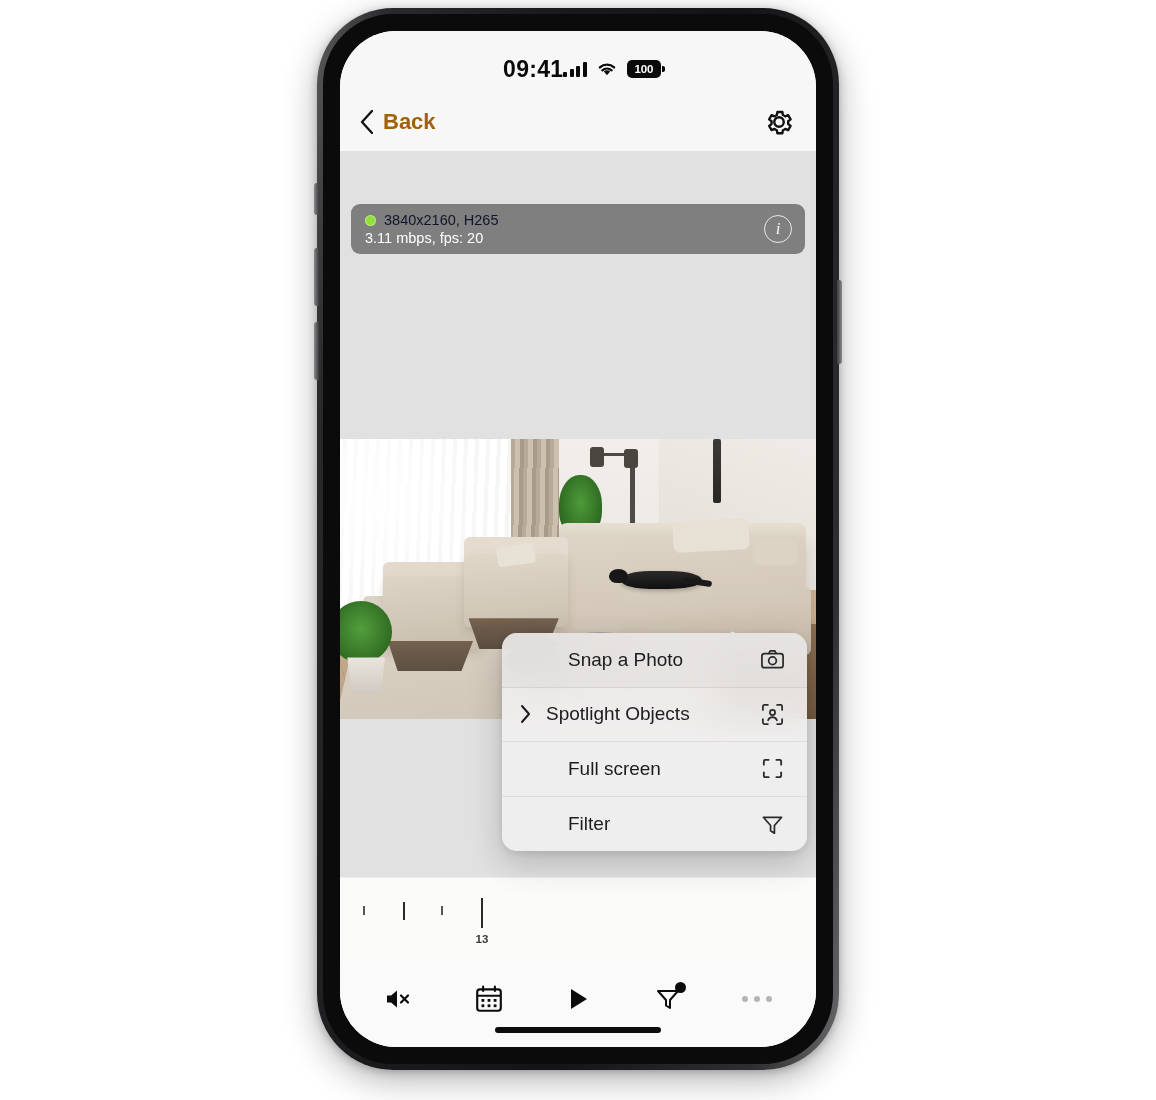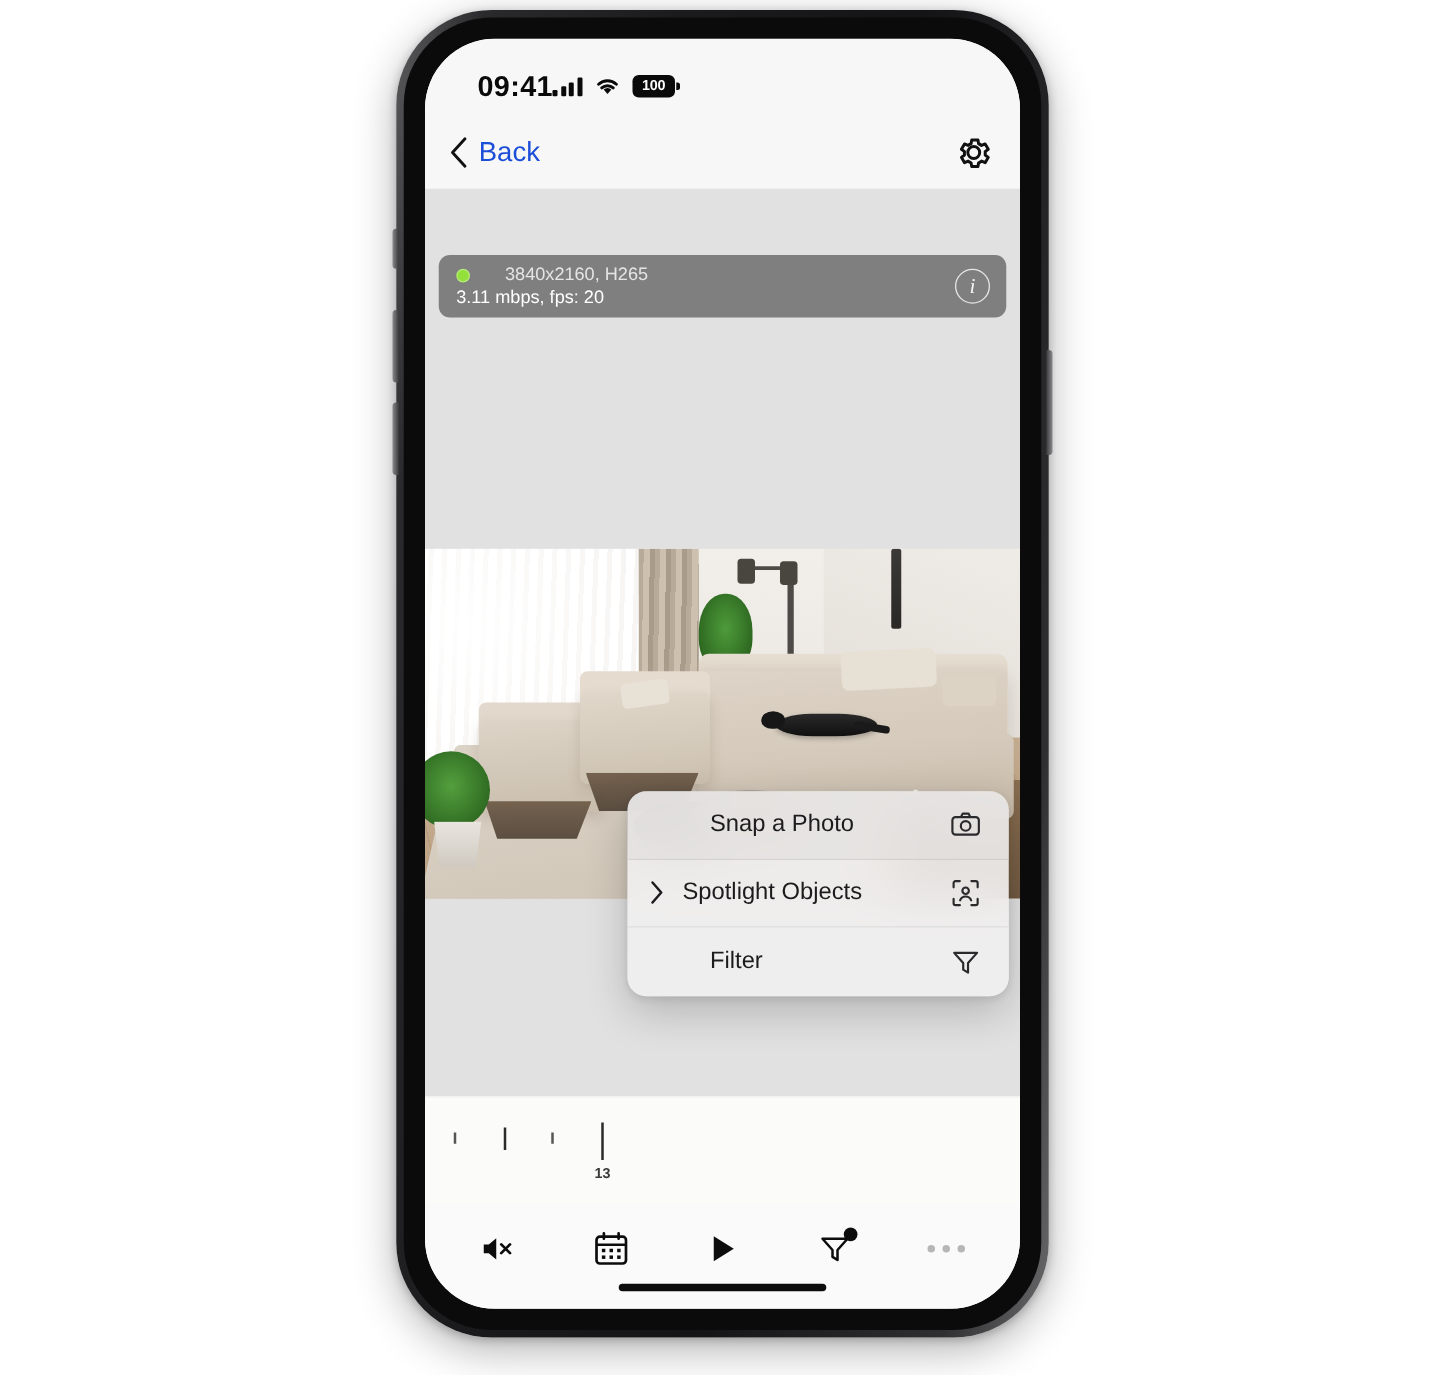--- a/index.html
+++ b/index.html
@@ -45,21 +45,21 @@
                 background: linear-gradient(270deg,#3a3a3c,#8a8a8c); }
   .btn-voldn  { left: 314px; top: 322px; width: 5px; height: 58px; border-radius: 3px 0 0 3px;
                 background: linear-gradient(270deg,#3a3a3c,#8a8a8c); }
   .btn-power  { left: 837px; top: 280px; width: 5px; height: 84px; border-radius: 0 3px 3px 0;
                 background: linear-gradient(90deg,#3a3a3c,#8a8a8c); }
 
   
   .status-bar {
     position: absolute; left: 0; top: 0; width: 476px; height: 62px;
     background: #f7f7f7;
-    display: flex; align-items: center; justify-content: flex-start;
+    display: flex; align-items: center; justify-content: center;
     padding: 14px 34px 0 42px;
   }
   .status-time { font-size: 23px; font-weight: 700; color: #0a0a0a; letter-spacing: .3px; }
   .status-right { display: flex; align-items: center; gap: 9px; }
   .signal { display: flex; align-items: flex-end; gap: 2.5px; height: 15px; }
   .signal i { display:block; width: 4px; background: #0a0a0a; border-radius: 1px; }
   .signal i:nth-child(1){ height: 5px; }
   .signal i:nth-child(2){ height: 8px; }
   .signal i:nth-child(3){ height: 11px; }
   .signal i:nth-child(4){ height: 15px; }
@@ -75,21 +75,21 @@
   
   .nav-bar {
     position: absolute; left: 0; top: 62px; width: 476px; height: 58px;
     background: #f7f7f7;
     display: flex; align-items: center;
   }
   .nav-back {
     display: flex; align-items: center; gap: 8px;
     margin-left: 19px; cursor: pointer;
   }
-  .nav-back-label { font-size: 22px; font-weight: 400; color: #1d4ed8; }
+  .nav-back-label { font-size: 22px; font-weight: 700; color: #a16207; }
   .nav-title {
     position: absolute; left: 0; right: 0; text-align: center;
     font-size: 21px; color: #111;
   }
   .nav-gear { position: absolute; right: 22px; display: flex; cursor: pointer; }
 
   
   .player {
     position: absolute; left: 0; top: 120px; width: 476px; height: 726px;
     background: #e1e1e1;
@@ -99,21 +99,21 @@
     position: absolute; left: 11px; top: 53px; width: 454px; height: 50px;
     background: rgba(118,118,118,.92);
     border-radius: 9px;
     display: flex; align-items: center; padding: 0 14px;
   }
   .chip-dot {
     width: 11px; height: 11px; border-radius: 50%;
     background: #93e03a; box-shadow: 0 0 0 1px rgba(255,255,255,.35) inset;
     margin-right: 8px; flex: none;
   }
-  .chip-text { color: #e5e5e5; font-size: 14.5px; line-height: 18px; margin-left: 20px; }
+  .chip-text { color: #0f172a; font-size: 14.5px; line-height: 18px; }
   .chip-line2 { color: #fff; font-size: 14.5px; line-height: 18px; }
   .chip-left { display: flex; flex-direction: column; justify-content: center; }
   .chip-row1 { display: flex; align-items: center; }
   .info-i {
     position: absolute; right: 13px; top: 11px;
     width: 28px; height: 28px; border-radius: 50%;
     border: 1.6px solid rgba(255,255,255,.82);
     color: rgba(255,255,255,.92); font-size: 17px;
     font-family: "Liberation Serif", serif; font-style: italic;
     display: flex; align-items: center; justify-content: center;
@@ -531,20 +531,32 @@
               <path d="M17.8 3 h3.6 A1.6 1.6 0 0 1 23 4.6 V8.2" fill="none" stroke="#2a2a2c" stroke-width="1.8" stroke-linecap="round"></path>
               <path d="M23 17.8 v3.6 a1.6 1.6 0 0 1-1.6 1.6 h-3.6" fill="none" stroke="#2a2a2c" stroke-width="1.8" stroke-linecap="round"></path>
               <path d="M8.2 23 H4.6 A1.6 1.6 0 0 1 3 21.4 V17.8" fill="none" stroke="#2a2a2c" stroke-width="1.8" stroke-linecap="round"></path>
               <circle cx="13" cy="11" r="2.7" fill="none" stroke="#2a2a2c" stroke-width="1.8"></circle>
               <path d="M8.4 19 a4.9 4.9 0 0 1 9.2 0" fill="none" stroke="#2a2a2c" stroke-width="1.8" stroke-linecap="round"></path>
             </svg>
           </span>
         </div>
         <div class="ctx-row">
           <span class="ctx-chev empty"></span>
+          <span class="ctx-label no-chev">Full screen</span>
+          <span class="ctx-icon">
+            <svg width="25" height="25" viewBox="0 0 26 26">
+              <path d="M4 9 V5.4 A1.4 1.4 0 0 1 5.4 4 H9" fill="none" stroke="#2a2a2c" stroke-width="1.9" stroke-linecap="round"></path>
+              <path d="M17 4 h3.6 A1.4 1.4 0 0 1 22 5.4 V9" fill="none" stroke="#2a2a2c" stroke-width="1.9" stroke-linecap="round"></path>
+              <path d="M22 17 v3.6 a1.4 1.4 0 0 1-1.4 1.4 H17" fill="none" stroke="#2a2a2c" stroke-width="1.9" stroke-linecap="round"></path>
+              <path d="M9 22 H5.4 A1.4 1.4 0 0 1 4 20.6 V17" fill="none" stroke="#2a2a2c" stroke-width="1.9" stroke-linecap="round"></path>
+            </svg>
+          </span>
+        </div>
+        <div class="ctx-row">
+          <span class="ctx-chev empty"></span>
           <span class="ctx-label no-chev">Filter</span>
           <span class="ctx-icon">
             <svg width="25" height="25" viewBox="0 0 26 26">
               <path d="M3.5 5.5 H22.5 L15 14 V22 L11 19.5 V14 Z" fill="none" stroke="#2a2a2c" stroke-width="1.8" stroke-linejoin="round"></path>
             </svg>
           </span>
         </div>
       </div>
 
   </div>

